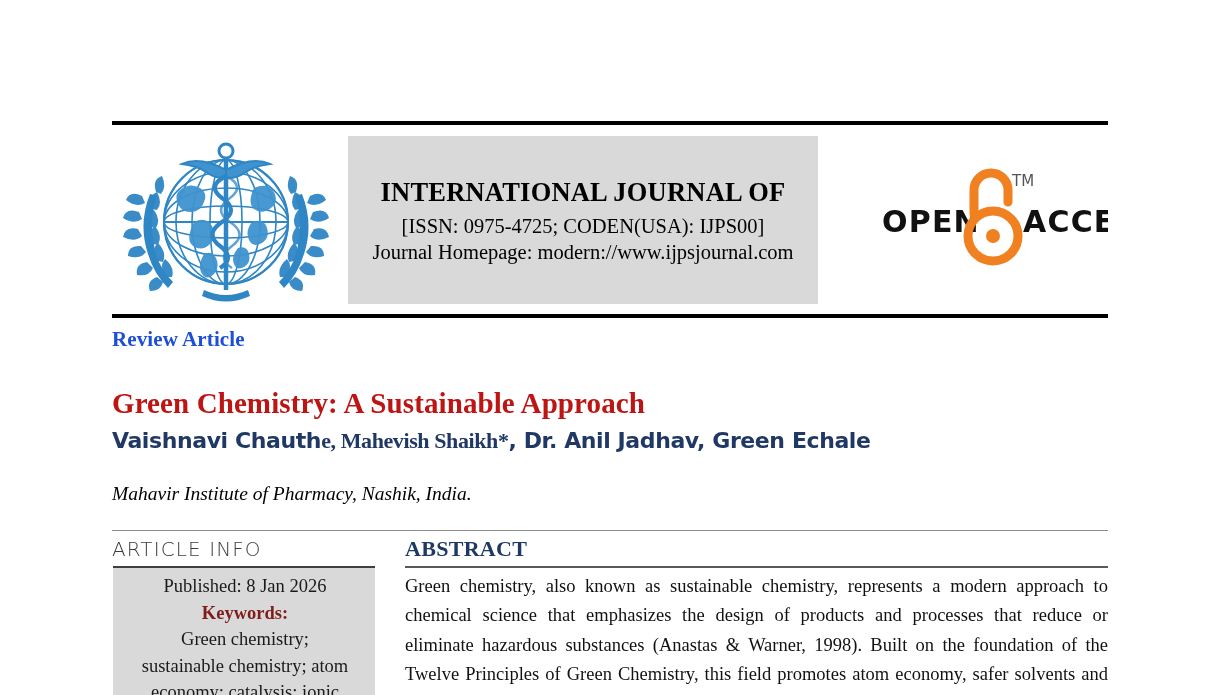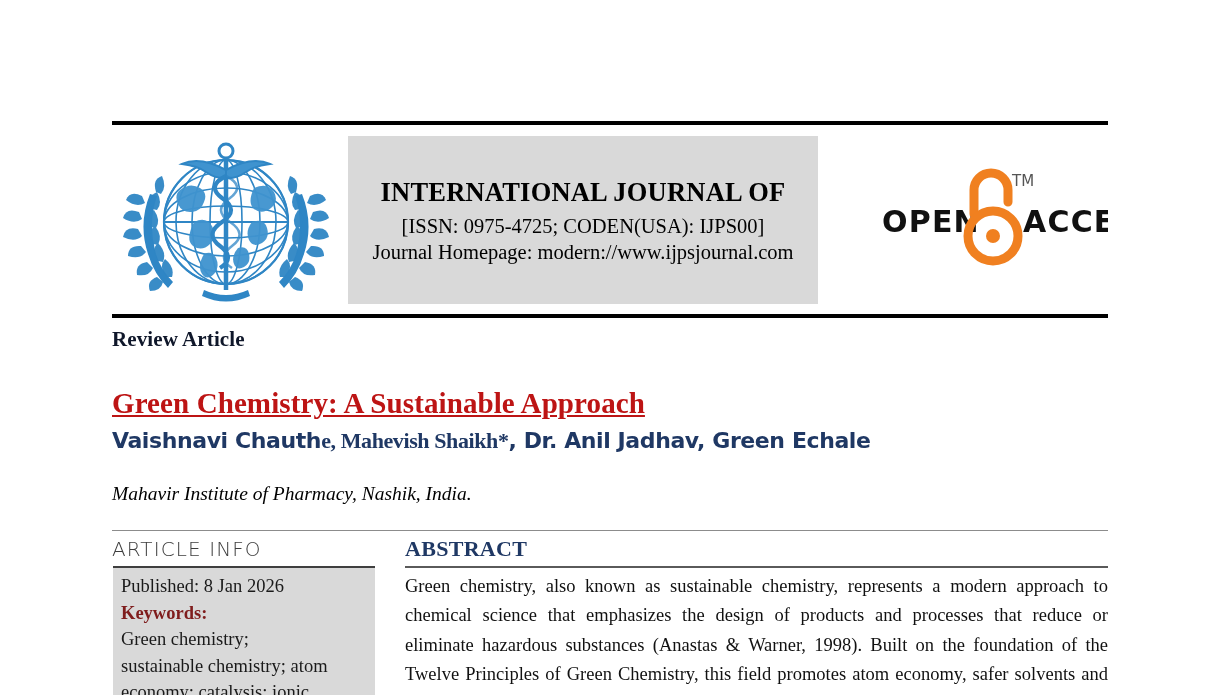--- a/index.html
+++ b/index.html
@@ -118,34 +118,33 @@
   .logo-oa svg { display: block; width: 228px; height: 112px; }
 
   
   .article-type {
     position: absolute;
     left: 112px;
     top: 327px;
     font-weight: bold;
     font-size: 21px;
     letter-spacing: 0.1px;
-    color: #0f172a;
+    color: #1d4ed8;
     text-align: center;
   }
 
   .article-title {
     position: absolute;
     left: 112px;
     top: 368px;
     font-weight: bold;
     font-size: 29px;
     letter-spacing: 0.1px;
     color: #bd1414;
     white-space: nowrap;
-    text-decoration: underline;
   }
 
   .authors {
     position: absolute;
     left: 112px;
     top: 428px;
     font-family: "DejaVu Sans", "Liberation Sans", sans-serif;
     font-weight: bold;
     font-size: 22px;
     letter-spacing: -0.4px;
@@ -189,20 +188,21 @@
     border-top: 2px solid #3f3f3f;
     box-sizing: border-box;
     padding: 5px 6px 0 8px;
     overflow: hidden;
   }
   .info-line {
     font-size: 18.5px;
     line-height: 26.6px;
     color: #1a1a1a;
     white-space: nowrap;
+    text-align: center;
   }
   .info-line.kw-label { color: #7f1d1d; font-weight: bold; }
 
   
   .abstract-heading {
     position: absolute;
     left: 405px;
     top: 536px;
     font-weight: bold;
     font-size: 22px;

